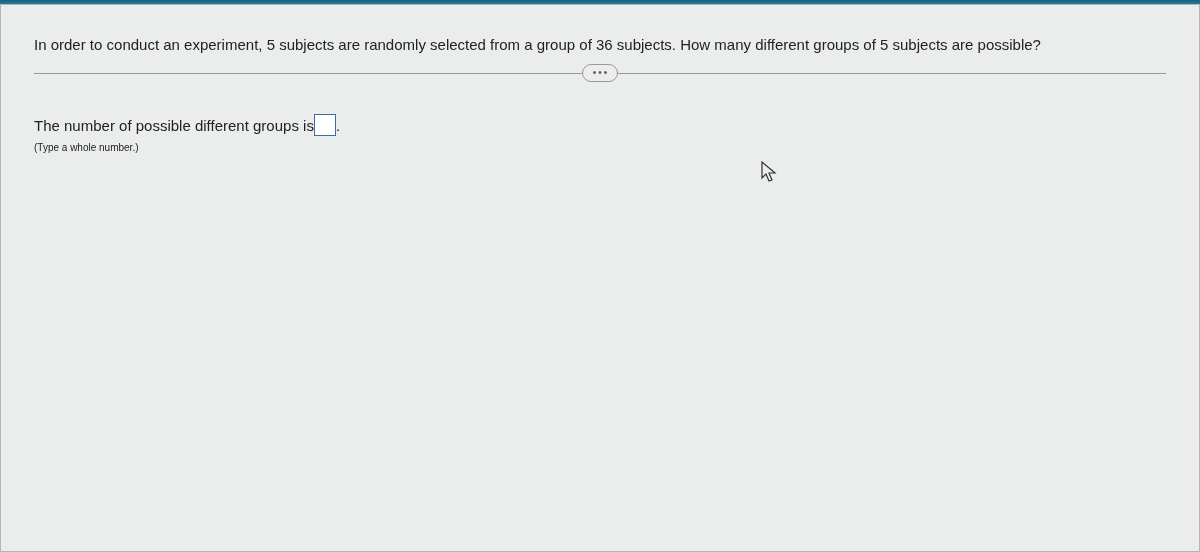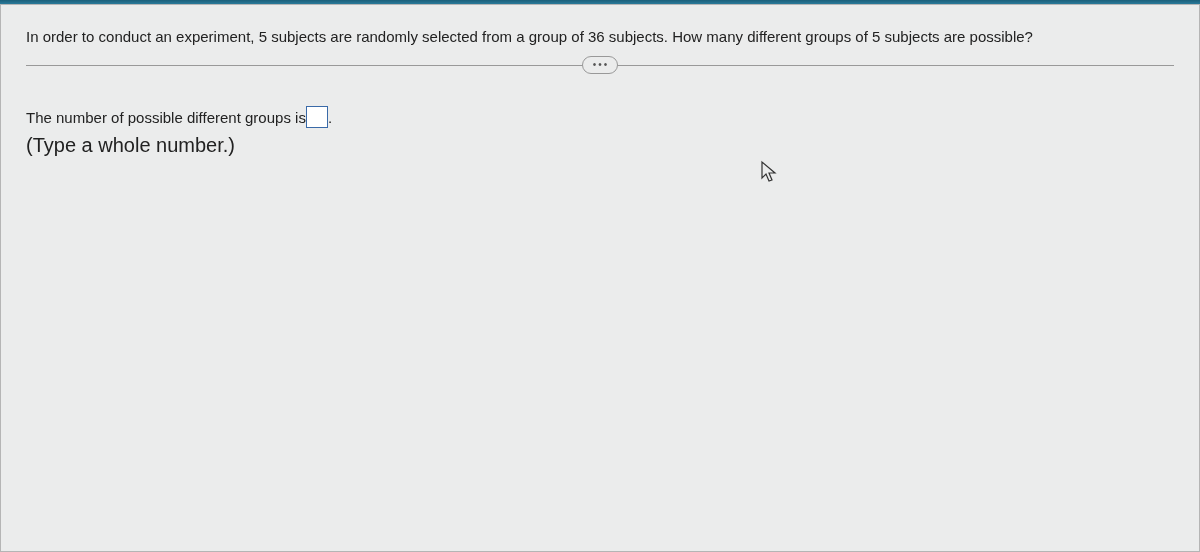--- a/index.html
+++ b/index.html
@@ -15,21 +15,21 @@
       overflow: hidden;
     }
     .top-bar {
       height: 4px;
       background: linear-gradient(to bottom, #1a5f7a 0%, #2a7a9a 100%);
     }
     .question-container {
       background: #ebecec;
       border: 1px solid #b5b5b5;
       margin: 0;
-      padding: 5px;
+      padding: 13px;
       height: 548px;
     }
     .question-text {
       padding: 16px 20px 18px 20px;
       font-size: 15px;
       color: #222;
       line-height: 1.4;
     }
     .divider-wrap {
       position: relative;
@@ -74,21 +74,21 @@
     .answer-input {
       width: 22px;
       height: 22px;
       border: 1px solid #3a6aa8;
       background: #fff;
       padding: 2px;
       font-size: 13px;
       text-align: center;
     }
     .hint-text {
-      font-size: 20px;
+      font-size: 10px;
       color: #222;
     }
     .cursor-icon {
       position: absolute;
       left: 760px;
       top: 160px;
       pointer-events: none;
     }
   </style>
 </head>

